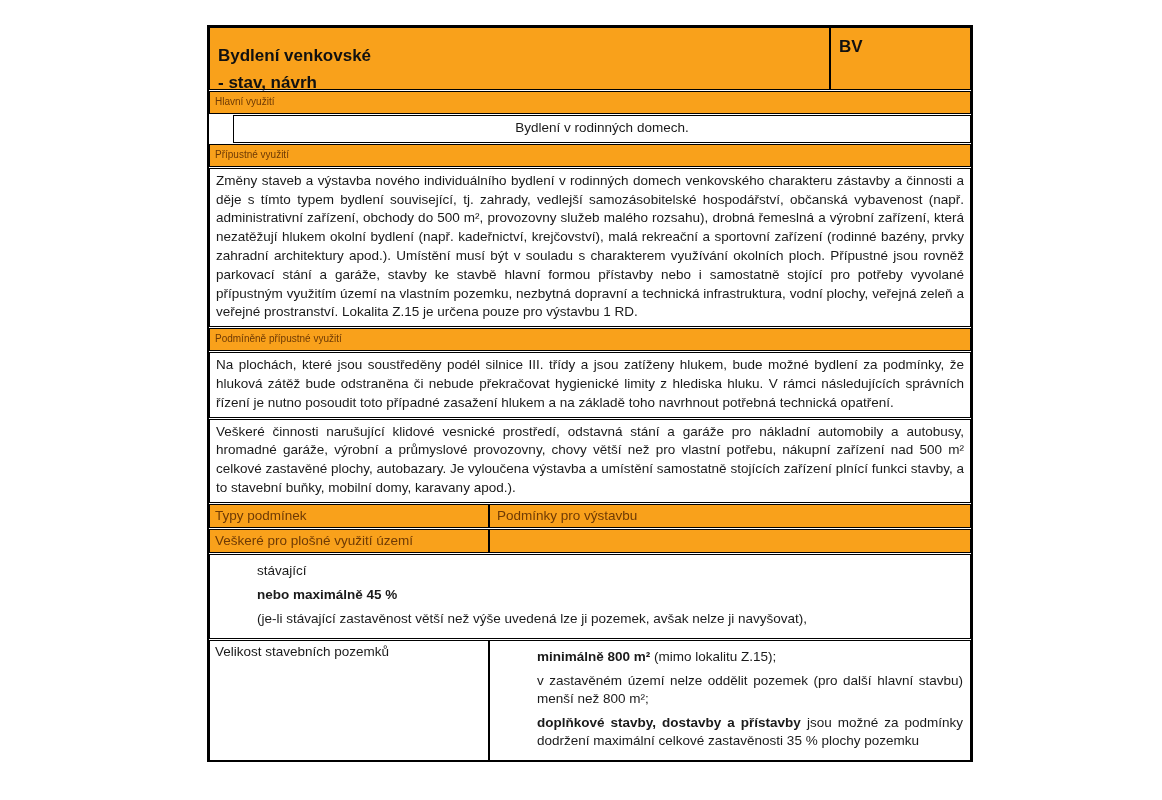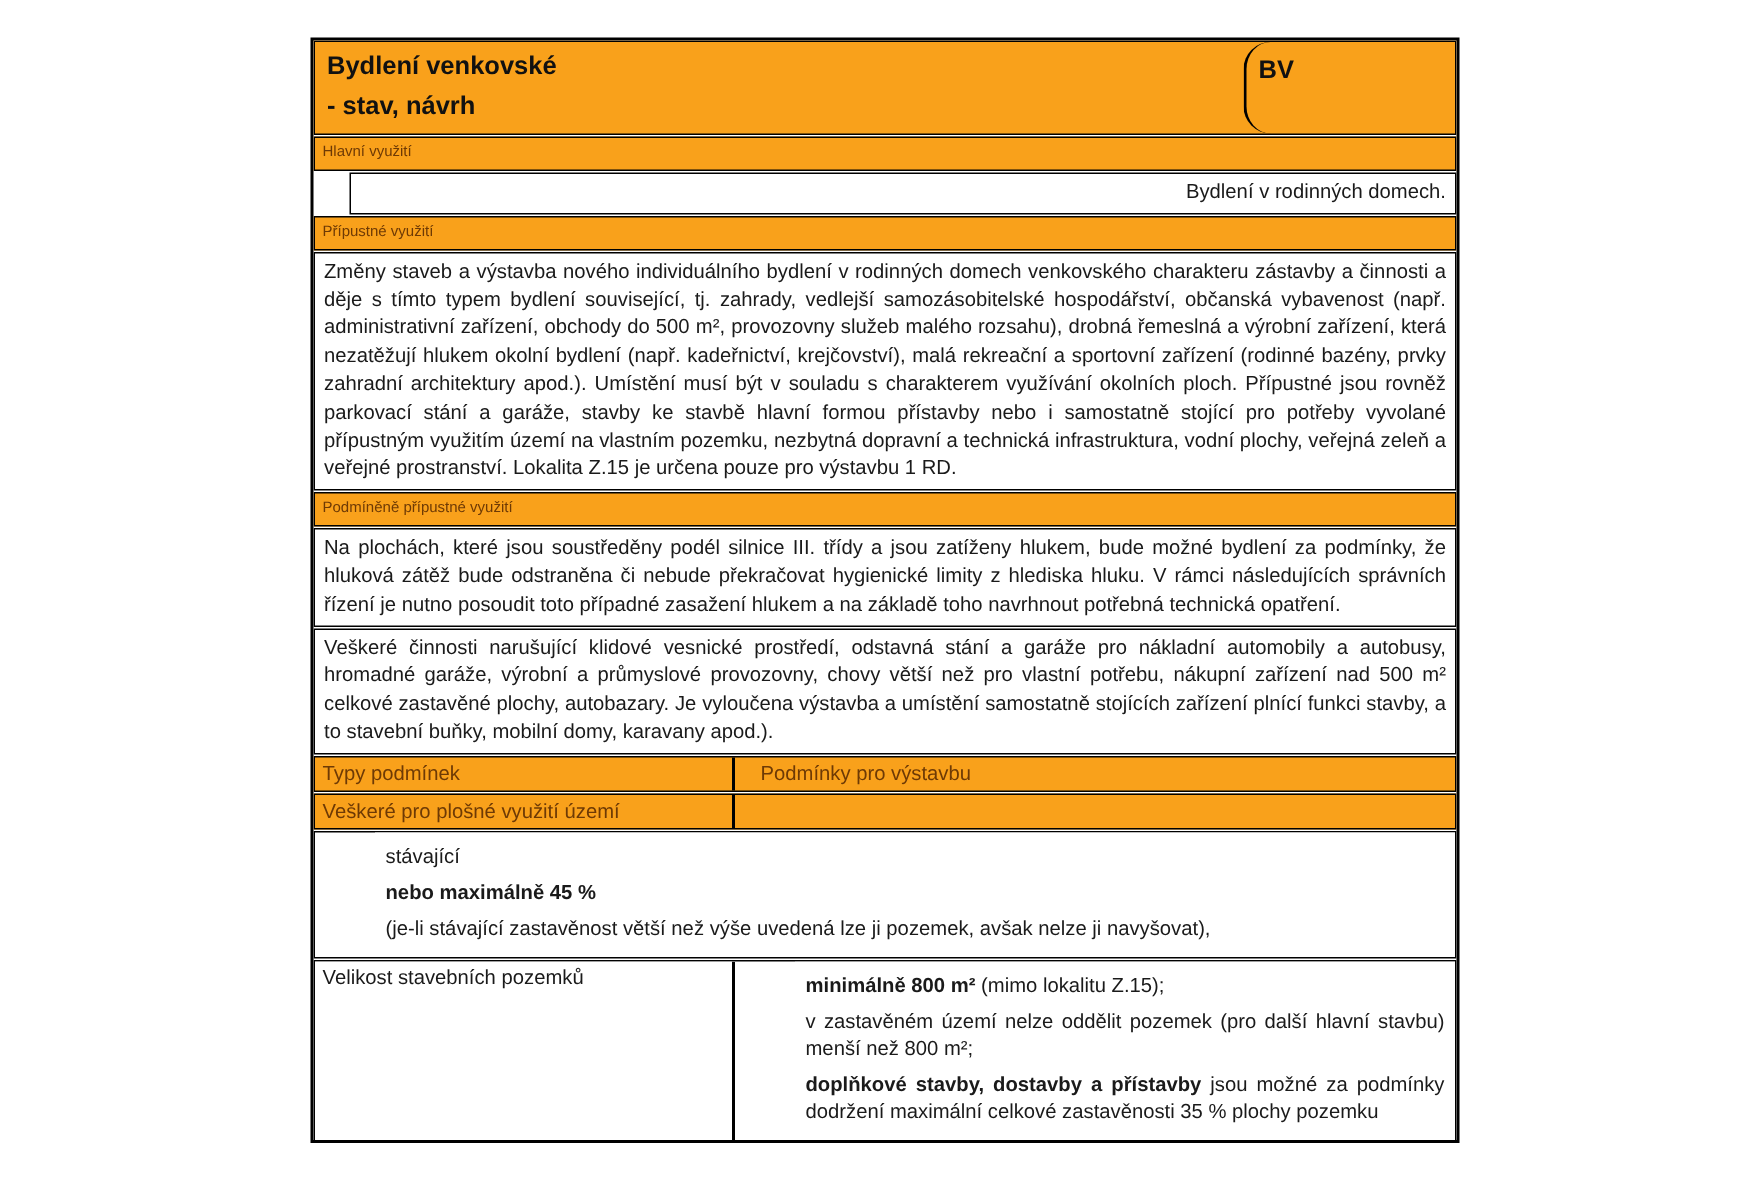--- a/index.html
+++ b/index.html
@@ -23,55 +23,54 @@
     overflow: hidden;
   }
   .row { border: 1px solid #000; flex: 0 0 auto; }
   .orange { background: #F9A11B; }
   .bar-text { color: #6E3A05; }
 
   
   .title-row { display: flex; height: 63px; }
   .title-main {
     flex: 1 1 auto;
-    padding: 2px 8px 0 8px;
+    padding: 14px 8px 0 8px;
     font-size: 17px; font-weight: bold; line-height: 27px;
     color: #111;
   }
   .title-code {
     flex: 0 0 141px;
     border-left: 2px solid #000;
     padding: 5px 8px 0 8px;
     font-size: 17px; font-weight: bold; line-height: 27px;
     color: #111;
-    border-radius: 18px;
   }
 
   
   .bar { padding: 2px 5px 3px 5px; font-size: 10px; line-height: 16px; }
 
   
   .cell-body {
     padding: 3px 6px 4px 6px;
     font-size: 13.5px; line-height: 18.8px;
     text-align: justify;
   }
-  .cell-body.single { text-align: right; margin-left: 24px; }
+  .cell-body.single { text-align: center; margin-left: 24px; }
 
   
   .cond-row { display: flex; }
   .cond-left {
     flex: 0 0 280px;
     border-right: 2px solid #000;
     padding: 3px 5px;
     font-size: 13.5px; line-height: 16px;
   }
   .cond-right {
     flex: 1 1 auto;
-    padding: 3px 17px;
+    padding: 3px 7px;
     font-size: 13.5px; line-height: 16px;
   }
   .cond-left.white, .cond-right.white { background: #fff; }
   .cond-right.content { padding: 4px 7px; margin-left: 40px; }
   .cond-right.content p {
     margin: 3px 0 6px 0;
     line-height: 18px;
     text-align: justify;
   }
   .b { font-weight: bold; }

